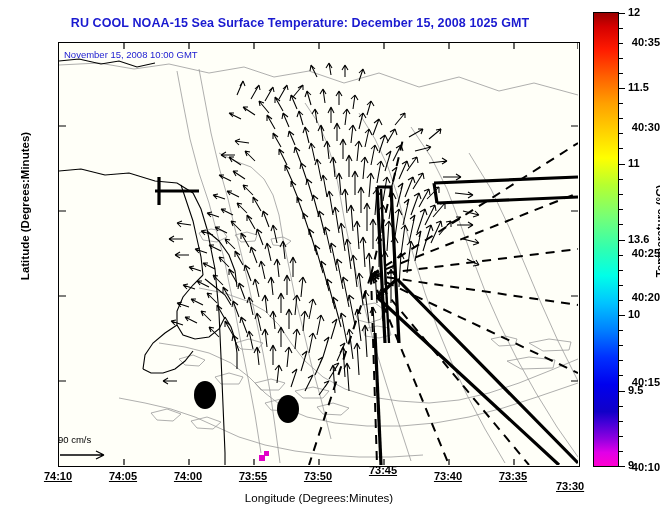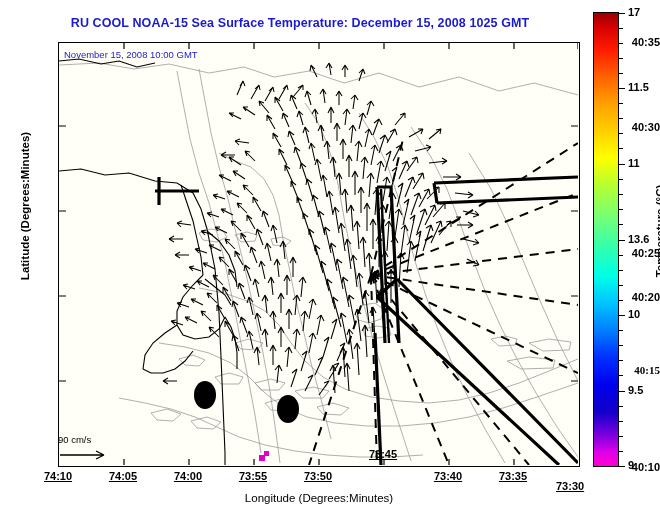--- a/index.html
+++ b/index.html
@@ -42,21 +42,21 @@
 </style>
 </head>
 <body>
 
 <div id="title" class="abs">RU COOL  NOAA-15  Sea Surface Temperature:  December 15, 2008 1025 GMT</div>
 
 <div class="abs ytick-lab" style="top:36px;">40:35</div>
 <div class="abs ytick-lab" style="top:121px;">40:30</div>
 <div class="abs ytick-lab" style="top:206px;margin-top:41px;">40:25</div>
 <div class="abs ytick-lab" style="top:291px;">40:20</div>
-<div class="abs ytick-lab" style="top:364px;font-family:Liberation Serif, serif;">40:15</div>
+<div class="abs ytick-lab" style="top:376px;">40:15</div>
 <div class="abs ytick-lab" style="top:461px;">40:10</div>
 
 <div id="ylabel" class="abs">Latitude (Degrees:Minutes)</div>
 
 <div id="plot-frame" class="abs">
   <svg id="plot-svg" width="519" height="422" viewBox="0 0 519 422">
 
     <g stroke="#9a9a9a" fill="none" stroke-width="0.8">
       <path d="M0,22 L40,20 L75,26 L110,21 L150,30 L185,24 L215,34 L250,28
                L285,40 L320,30 L360,44 L400,34 L440,48 L475,40 L519,52"></path>
@@ -401,21 +401,21 @@
 <div id="scale-text" class="abs">90 cm/s</div>
 <svg class="abs" style="left:58px;top:448px;" width="56" height="14">
   <path d="M2,7 L46,7 M46,7 L38,3 M46,7 L38,11" stroke="#000" stroke-width="1.3" fill="none"></path>
 </svg>
 
 <div class="abs xtick-lab" style="left:36px;top:470px;">74:10</div>
 <div class="abs xtick-lab" style="left:101px;top:470px;">74:05</div>
 <div class="abs xtick-lab" style="left:166px;top:470px;">74:00</div>
 <div class="abs xtick-lab" style="left:231px;top:470px;">73:55</div>
 <div class="abs xtick-lab" style="left:296px;top:470px;">73:50</div>
-<div class="abs xtick-lab" style="left:361px;top:448px;">73:45</div>
+<div class="abs xtick-lab" style="left:361px;top:464px;">73:45</div>
 <div class="abs xtick-lab" style="left:426px;top:470px;">73:40</div>
 <div class="abs xtick-lab" style="left:491px;top:470px;">73:35</div>
 <div class="abs xtick-lab" style="left:556px;top:470px;overflow:hidden;width:38px;text-align:left;margin-top:10px;">73:30</div>
 
 <div id="xlabel" class="abs">Longitude (Degrees:Minutes)</div>
 
 <div id="cbar" class="abs"></div>
 <div id="cblabel" class="abs">Temperature (°C)</div>
 
 <div class="abs cb-tick" style="top:13px;"></div>
@@ -444,19 +444,19 @@
 <div class="abs cb-minor" style="top:300px;"></div>
 <div class="abs cb-minor" style="top:330px;"></div>
 <div class="abs cb-minor" style="top:345px;"></div>
 <div class="abs cb-minor" style="top:360px;"></div>
 <div class="abs cb-minor" style="top:375px;"></div>
 <div class="abs cb-minor" style="top:406px;"></div>
 <div class="abs cb-minor" style="top:421px;"></div>
 <div class="abs cb-minor" style="top:436px;"></div>
 <div class="abs cb-minor" style="top:451px;"></div>
 
-<div class="abs cb-lab" style="top:6px;">17</div>
+<div class="abs cb-lab" style="top:6px;">12</div>
 <div class="abs cb-lab" style="top:81px;">11.5</div>
 <div class="abs cb-lab" style="top:157px;">11</div>
 <div class="abs cb-lab" style="top:233px;">13.6</div>
 <div class="abs cb-lab" style="top:308px;">10</div>
 <div class="abs cb-lab" style="top:384px;">9.5</div>
 <div class="abs cb-lab" style="top:459px;">9</div>
 
 </body></html>

